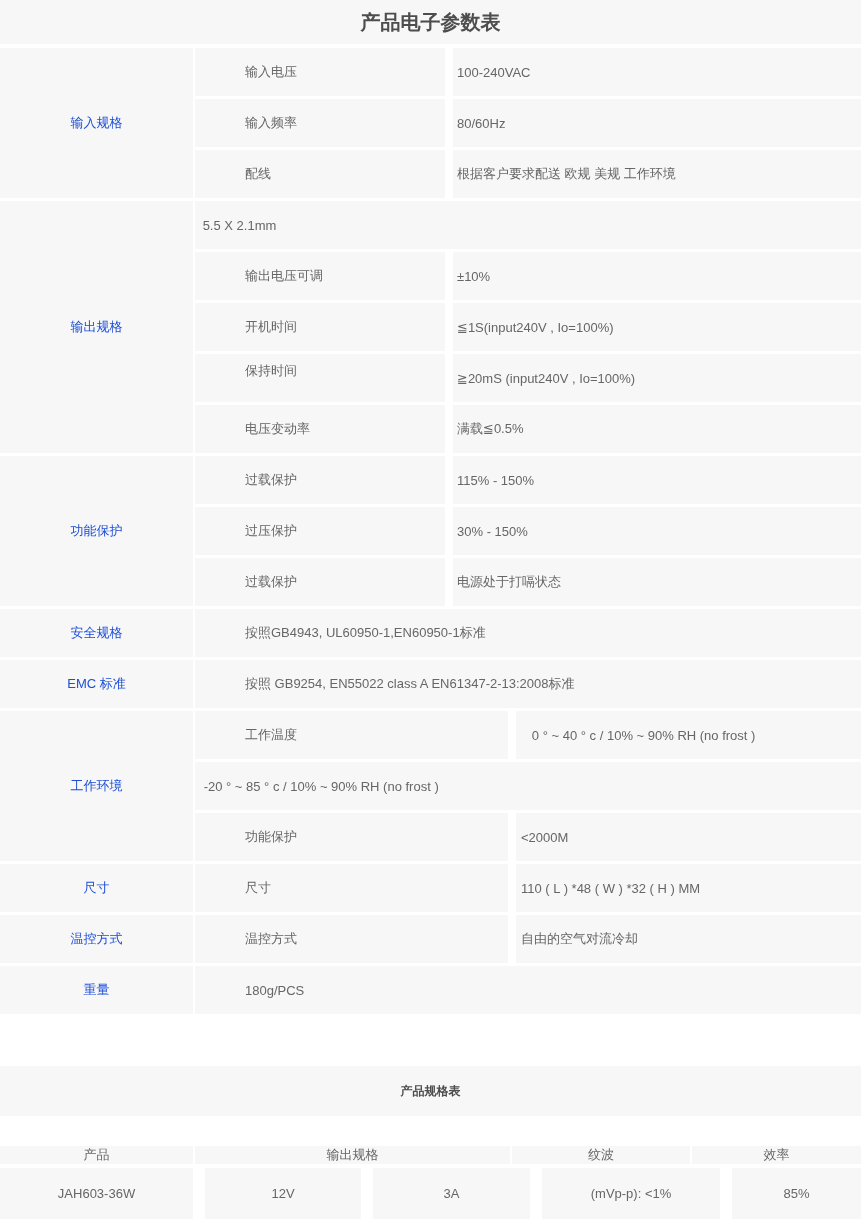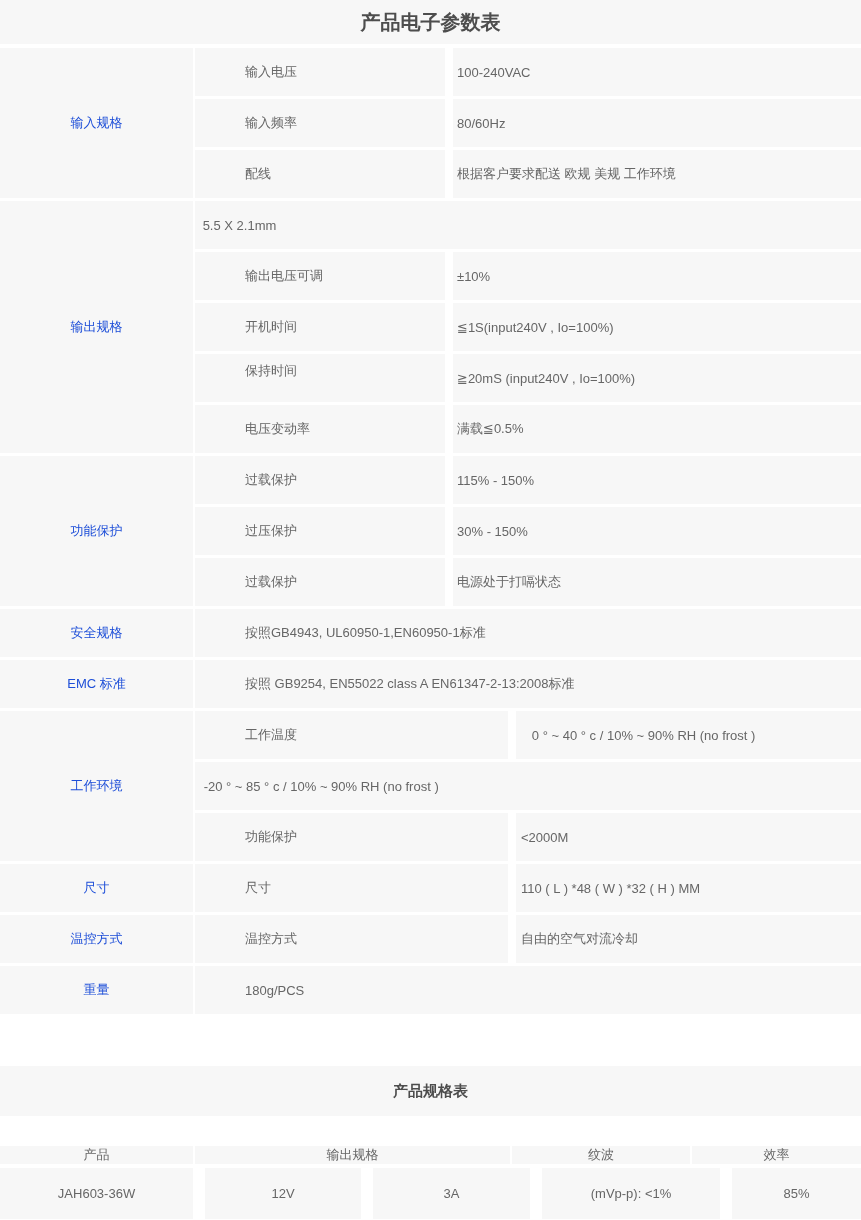--- a/index.html
+++ b/index.html
@@ -41,21 +41,21 @@
   }
   .row .mid.label-top { align-items:flex-start; padding-top:8px; }
 
   
   .spacer { height:52px; background:#fff; }
 
   
   .t-title2 {
     height:50px; background:#f7f7f7; margin-bottom:3px;
     display:flex; align-items:center; justify-content:center;
-    font-weight:bold; font-size:15px; color:#4d4d4d;
+    font-weight:bold; font-size:12px; color:#4d4d4d;
   }
   .hdr-row { display:flex; gap:2px; height:45px; margin-bottom:4px;align-items:flex-end; }
   .data-row { display:flex; gap:12px; height:51px; }
   .hdr-row > div, .data-row > div {
     background:#f7f7f7; display:flex; align-items:center; justify-content:center;
   }
   .c-product  { width:193px; flex:none; }
   .c-output   { width:315px; flex:none; }
   .c-ripple   { width:178px; flex:none; }
   .c-eff      { flex:1; }

